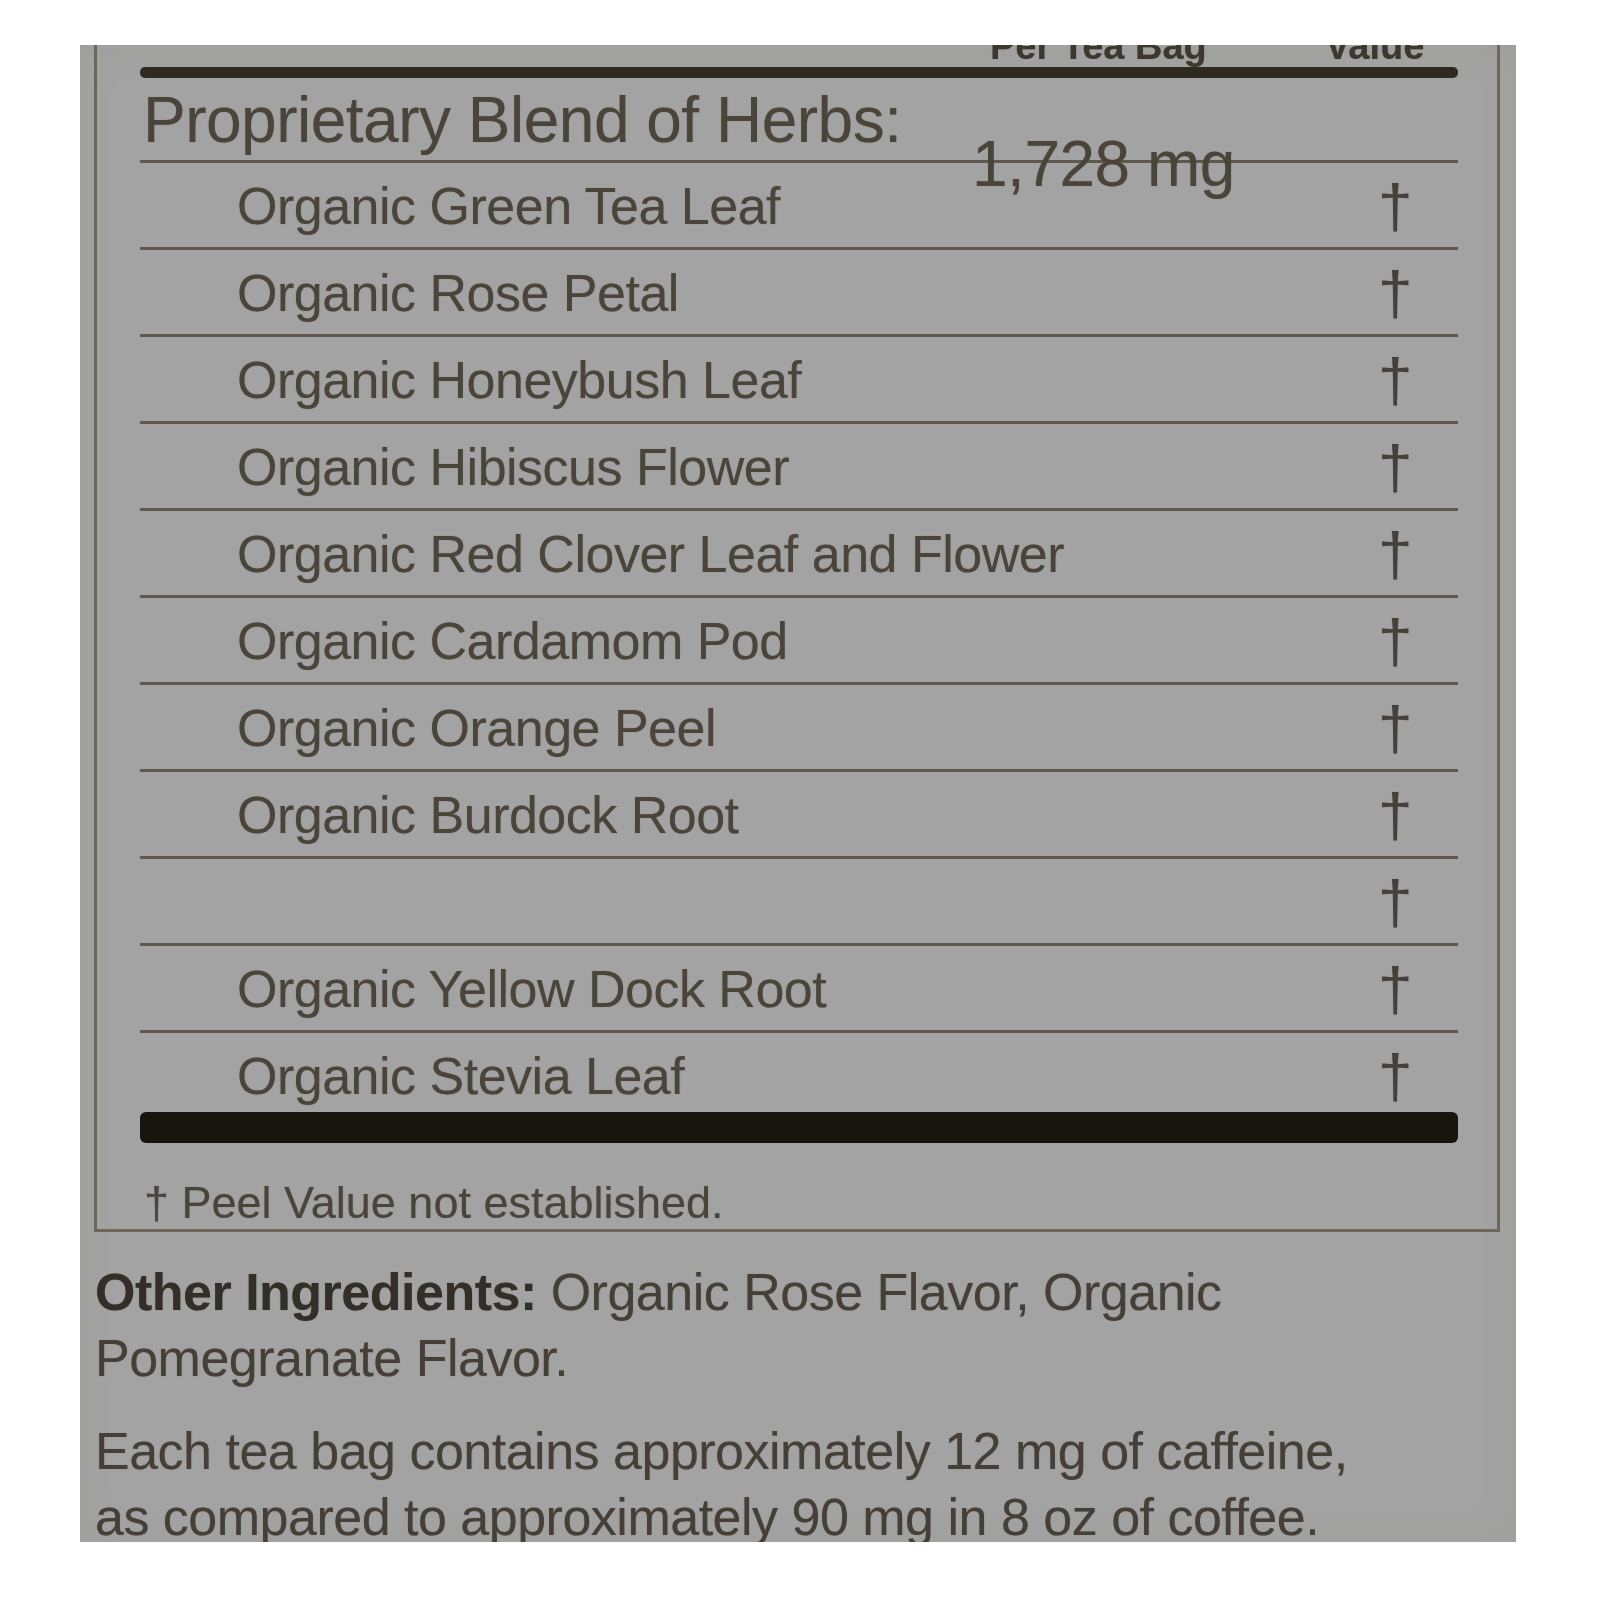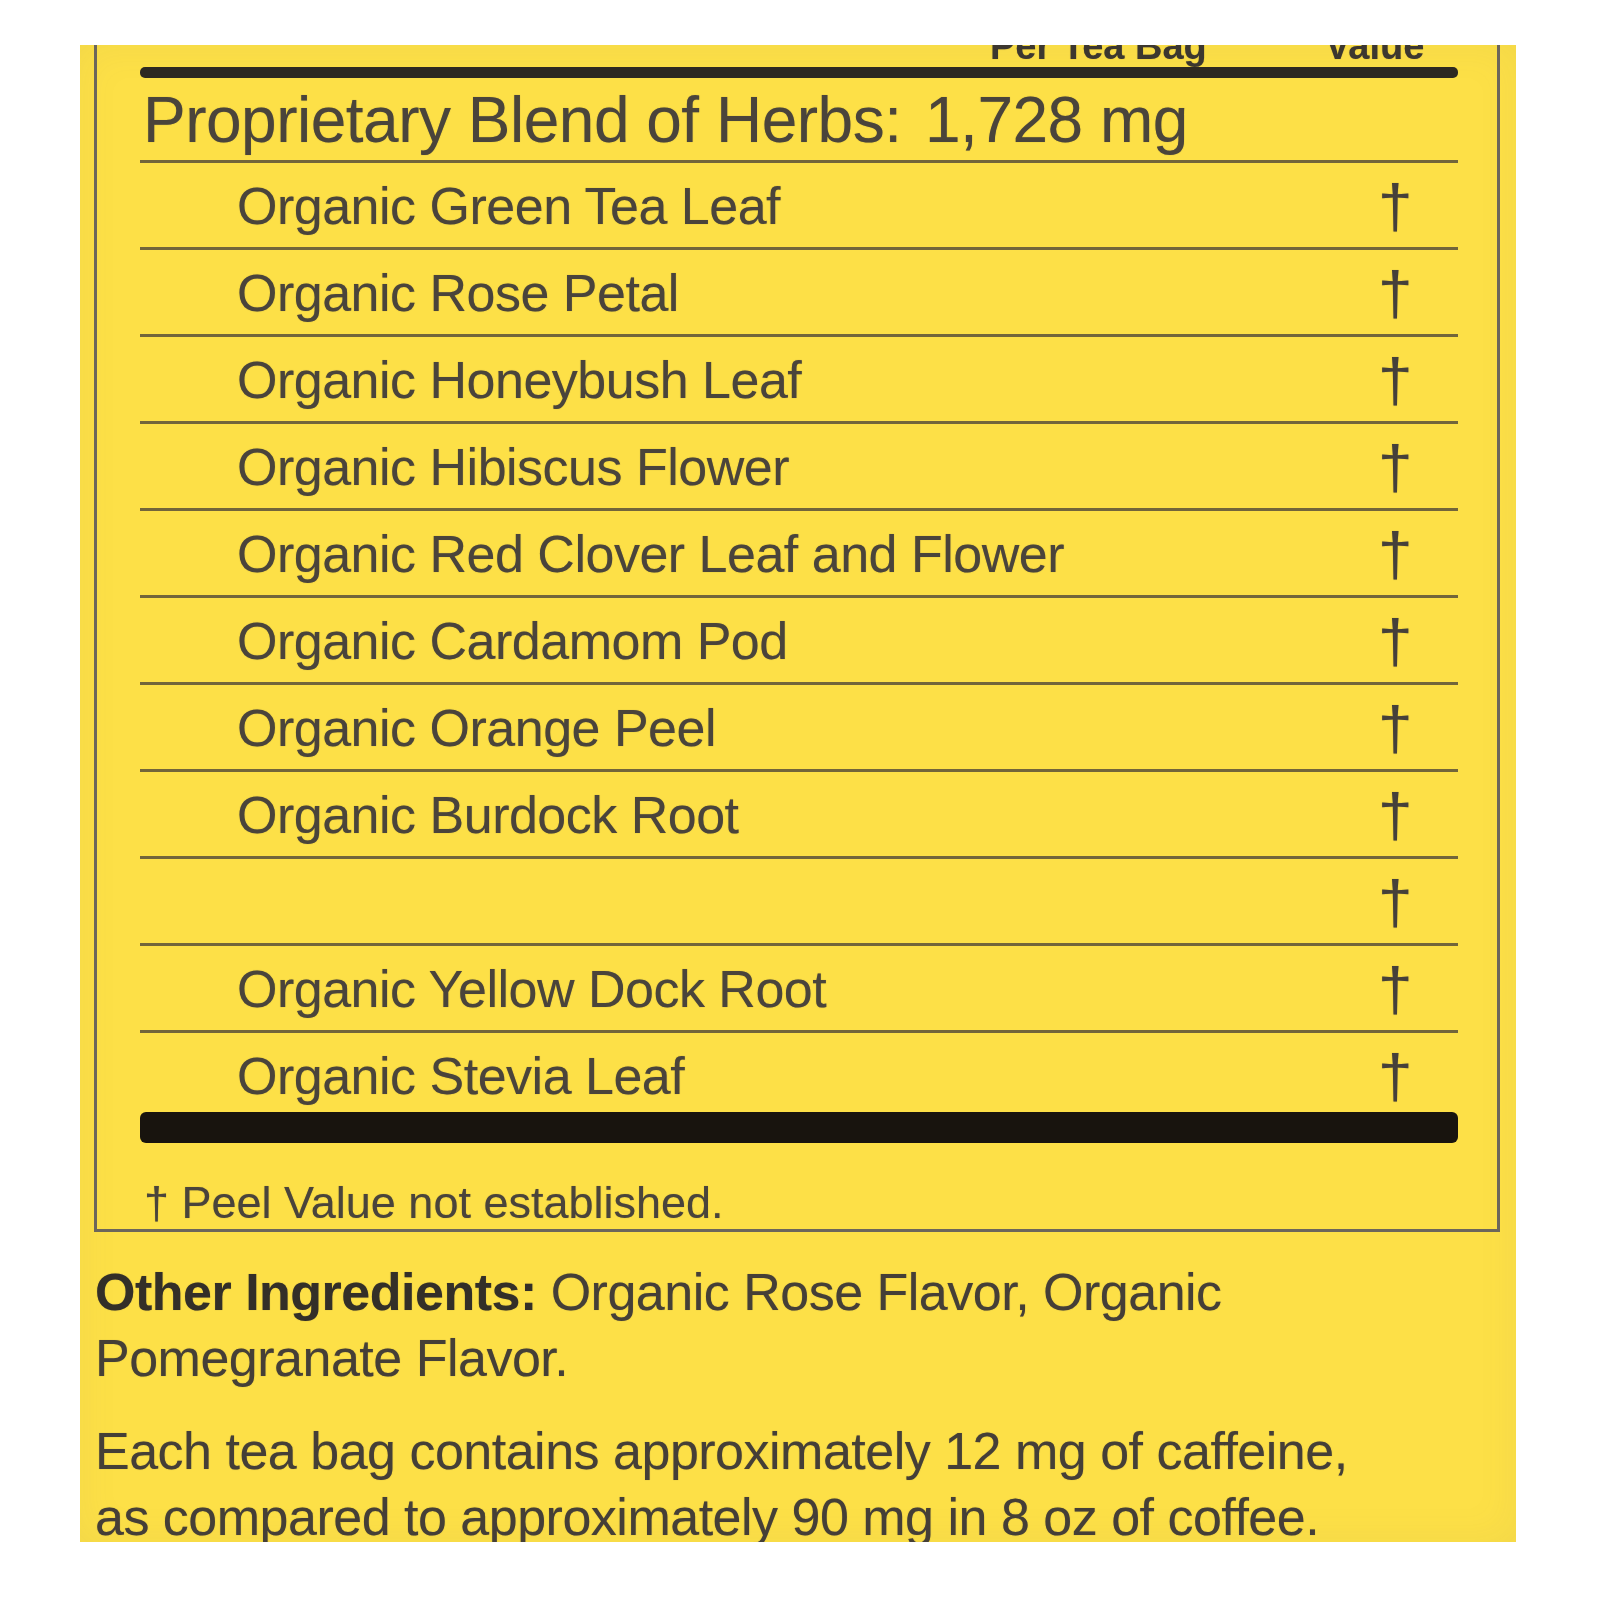--- a/index.html
+++ b/index.html
@@ -3,21 +3,21 @@
 <meta charset="utf-8">
 <style>
   html,body{margin:0;padding:0;}
   body{
     width:1600px;height:1600px;position:relative;background:#ffffff;
     font-family:"Liberation Sans","DejaVu Sans",sans-serif;
     color:#4a443b;overflow:hidden;
   }
   .label{
     position:absolute;left:80px;top:45px;width:1436px;height:1497px;
-    background:#fde047;overflow:hidden;
+    background:#a3a3a3;overflow:hidden;
     box-shadow:inset 0 0 40px rgba(120,110,90,0.08);
   }
   .soft{ text-shadow:0 0 1px rgba(74,67,55,0.45); }
   
   .col-hdr{
     position:absolute;top:-21px;font-size:38px;line-height:44px;
     font-weight:bold;color:#3c372f;white-space:nowrap;
   }
   .hdr-amount{left:910px;}
   .hdr-value{left:1245px;}
@@ -32,21 +32,21 @@
   }
   .bar-bottom{
     position:absolute;left:43px;top:1070px;width:1318px;height:31px;
     background:#18140e;border-radius:6px;
   }
   .blend-row{
     position:absolute;left:0;top:45px;width:1400px;height:66px;line-height:66px;
     font-size:64px;letter-spacing:-0.5px;white-space:nowrap;
   }
   .blend-name{position:absolute;left:46px;}
-  .blend-amt{position:absolute;left:828px;}
+  .blend-amt{position:absolute;left:875px;margin-top:44px;}
   .sep{
     position:absolute;left:43px;width:1318px;height:3px;
     background:rgba(74,67,55,0.78);
   }
   .ing-row{
     position:absolute;left:0;width:1400px;height:66px;line-height:66px;
     font-size:52px;letter-spacing:-0.5px;white-space:nowrap;margin-left:20px;
   }
   .ing-name{position:absolute;left:120px;}
   .dagger{

